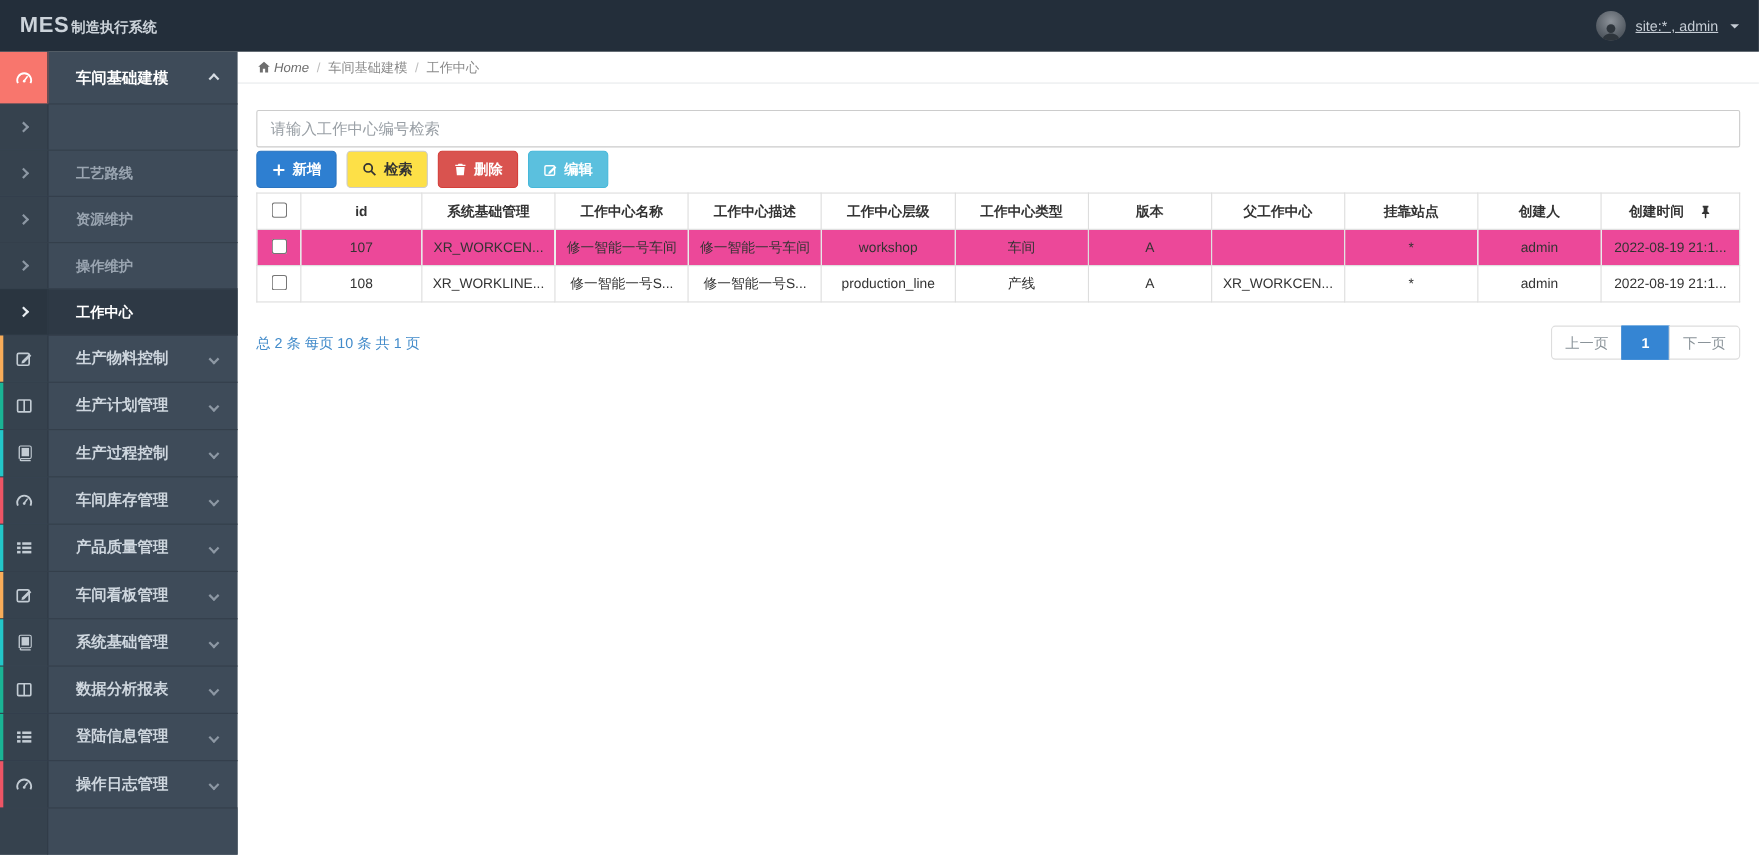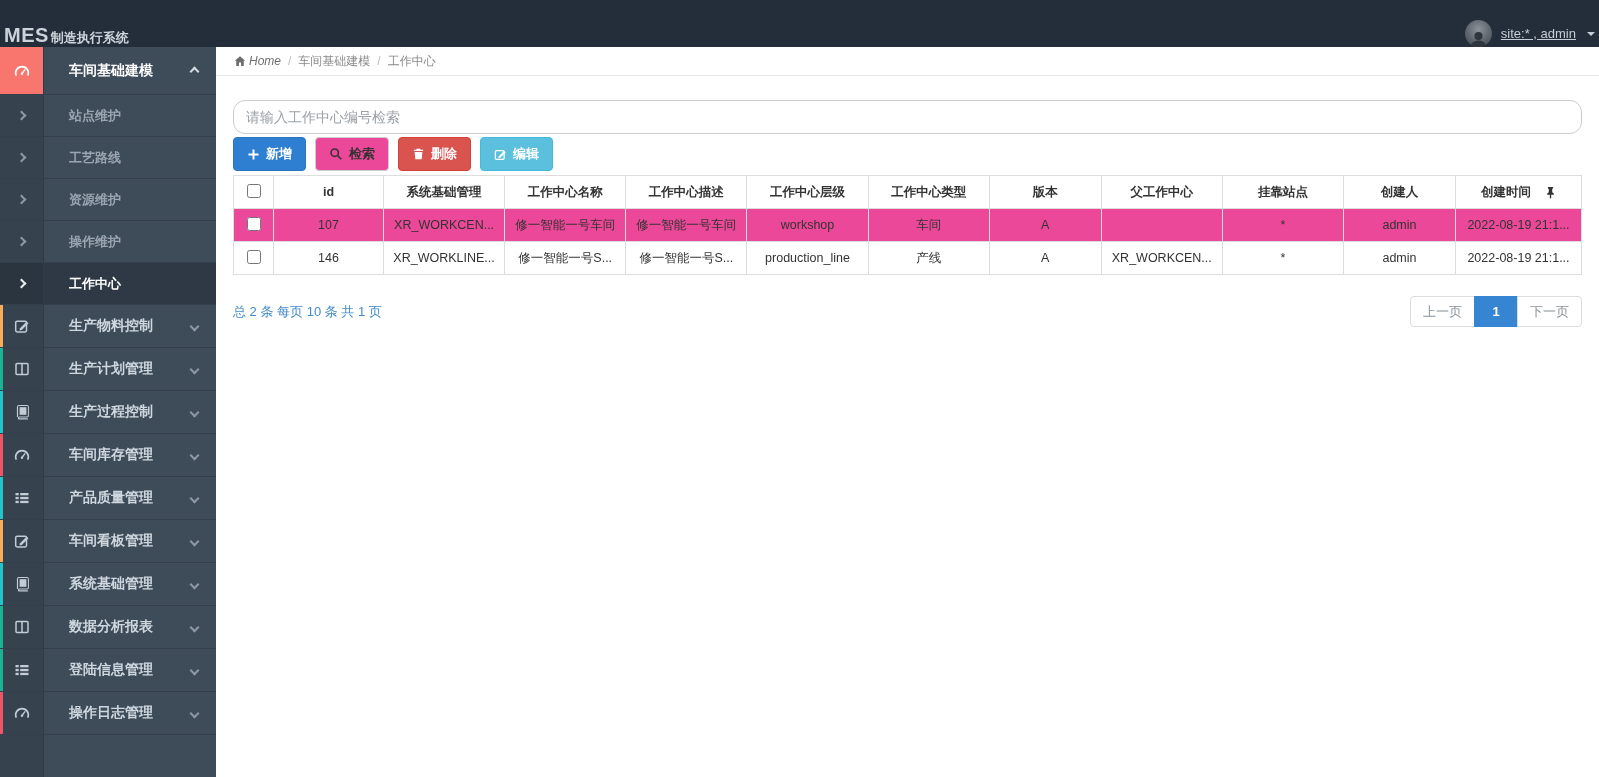--- a/index.html
+++ b/index.html
@@ -1,22 +1,22 @@
 <!DOCTYPE html>
 <html><head>
 <meta charset="utf-8">
 <style>
   * { margin:0; padding:0; box-sizing:border-box; }
   html,body { width:1599px; height:777px; overflow:hidden;
     font-family:"Liberation Sans","DejaVu Sans",sans-serif; background:#fff; }
 
   
   .navbar { position:absolute; top:0; left:0; width:1599px; height:47px;
-    background:#232e3a; display:flex; align-items:flex-end; justify-content:space-between;
-    padding:0 4px; z-index:30; }
+    background:#232e3a; display:flex; align-items:center; justify-content:space-between;
+    padding:0 18px; z-index:30; }
   .brand { display:flex; align-items:baseline; color:#ccd3da; }
   .brand-mes { font-size:20px; font-weight:bold; letter-spacing:.5px; }
   .brand-suffix { font-size:13px; font-weight:bold; margin-left:2px; }
   .user-box { display:flex; align-items:center; gap:9px; color:#c6cdd5; font-size:13px; cursor:pointer;text-decoration:underline; }
   .avatar { width:27px; height:27px; border-radius:50%; overflow:hidden;
     background:radial-gradient(circle at 50% 35%, #8c9299 0%, #5d646c 55%, #3c434b 100%);
     display:flex; align-items:flex-end; justify-content:center; }
   .avatar svg { display:block; }
   .caret-down { width:0; height:0; border-left:4px solid transparent; border-right:4px solid transparent;
     border-top:4px solid #c6cdd5; margin-left:2px; }
@@ -57,32 +57,32 @@
   
   .main { position:absolute; top:47px; left:216px; right:0; bottom:0; background:#fff; }
   .breadcrumb { height:29px; display:flex; align-items:center; gap:7px;
     padding:0 18px; font-size:12px; color:#8a8a8a; background:#fff; border-bottom:1px solid #e7eaec; }
   .crumb-home { display:flex; align-items:center; gap:3px; color:#6e6e6e; cursor:pointer;font-style:italic; }
   .crumb-sep { color:#bdbdbd; }
   .crumb { color:#8a8a8a; }
   .crumb.current { color:#8a8a8a; }
 
   .content { padding:24px 17px 0 17px; }
-  .search-input { width:100%; height:34px; border:1px solid #ccc; border-radius:12px;
+  .search-input { width:100%; height:34px; border:1px solid #ccc; border-radius:2px;
     padding:6px 12px; font-size:14px; color:#555; outline:none; display:block;
     font-family:inherit; }
   .search-input::placeholder { color:#9aa0a6; }
 
   .btn-row { margin-top:3px; display:flex; gap:9px; }
   .btn { height:34px; border-radius:4px; border:1px solid transparent; font-size:13px;
     display:inline-flex; align-items:center; gap:6px; padding:0 13px; cursor:pointer;
     font-family:inherit; font-weight:bold; }
   .btn svg { display:block; }
   .btn-primary { background:#2e7fd1; border-color:#2a74c0; color:#fff; }
-  .btn-default { background:#ec4899; border-color:#ccc; color:#333; }
+  .btn-default { background:#fde047; border-color:#ccc; color:#333; }
   .btn-danger  { background:#d9534f; border-color:#d43f3a; color:#fff; }
   .btn-info    { background:#5bc0de; border-color:#46b8da; color:#fff; }
 
   table.grid { width:100%; border-collapse:collapse; margin-top:4px; table-layout:fixed;
     font-size:12.5px; color:#333; }
   table.grid th, table.grid td { border:1px solid #ddd; height:33px; text-align:center;
     padding:0 6px; overflow:hidden; white-space:nowrap; text-overflow:ellipsis; }
   table.grid th { font-weight:bold; background:#fff; }
   table.grid tr.striped td { background:#ec4899; }
   .th-pin { display:flex; align-items:center; justify-content:center; gap:14px; }
@@ -131,21 +131,20 @@
     </span>
     <span class="ilabel">车间基础建模</span>
     <span class="chev up"></span>
   </div>
 
   <nav class="submenu">
     <div class="sub-item">
       <span class="icol">
           <span class="chev right"></span>
         </span>
-      <span class="ilabel">站点维护</span>
     </div>
     <div class="sub-item">
       <span class="icol">
           <span class="chev right"></span>
         </span>
       <span class="ilabel">工艺路线</span>
     </div>
     <div class="sub-item">
       <span class="icol">
           <span class="chev right"></span>
@@ -389,21 +388,21 @@
           <td>workshop</td>
           <td>车间</td>
           <td>A</td>
           <td></td>
           <td>*</td>
           <td>admin</td>
           <td>2022-08-19 21:1...</td>
         </tr>
         <tr>
           <td><input type="checkbox" style=""></td>
-          <td>146</td>
+          <td>108</td>
           <td>XR_WORKLINE...</td>
           <td>修一智能一号S...</td>
           <td>修一智能一号S...</td>
           <td>production_line</td>
           <td>产线</td>
           <td>A</td>
           <td>XR_WORKCEN...</td>
           <td>*</td>
           <td>admin</td>
           <td>2022-08-19 21:1...</td>

